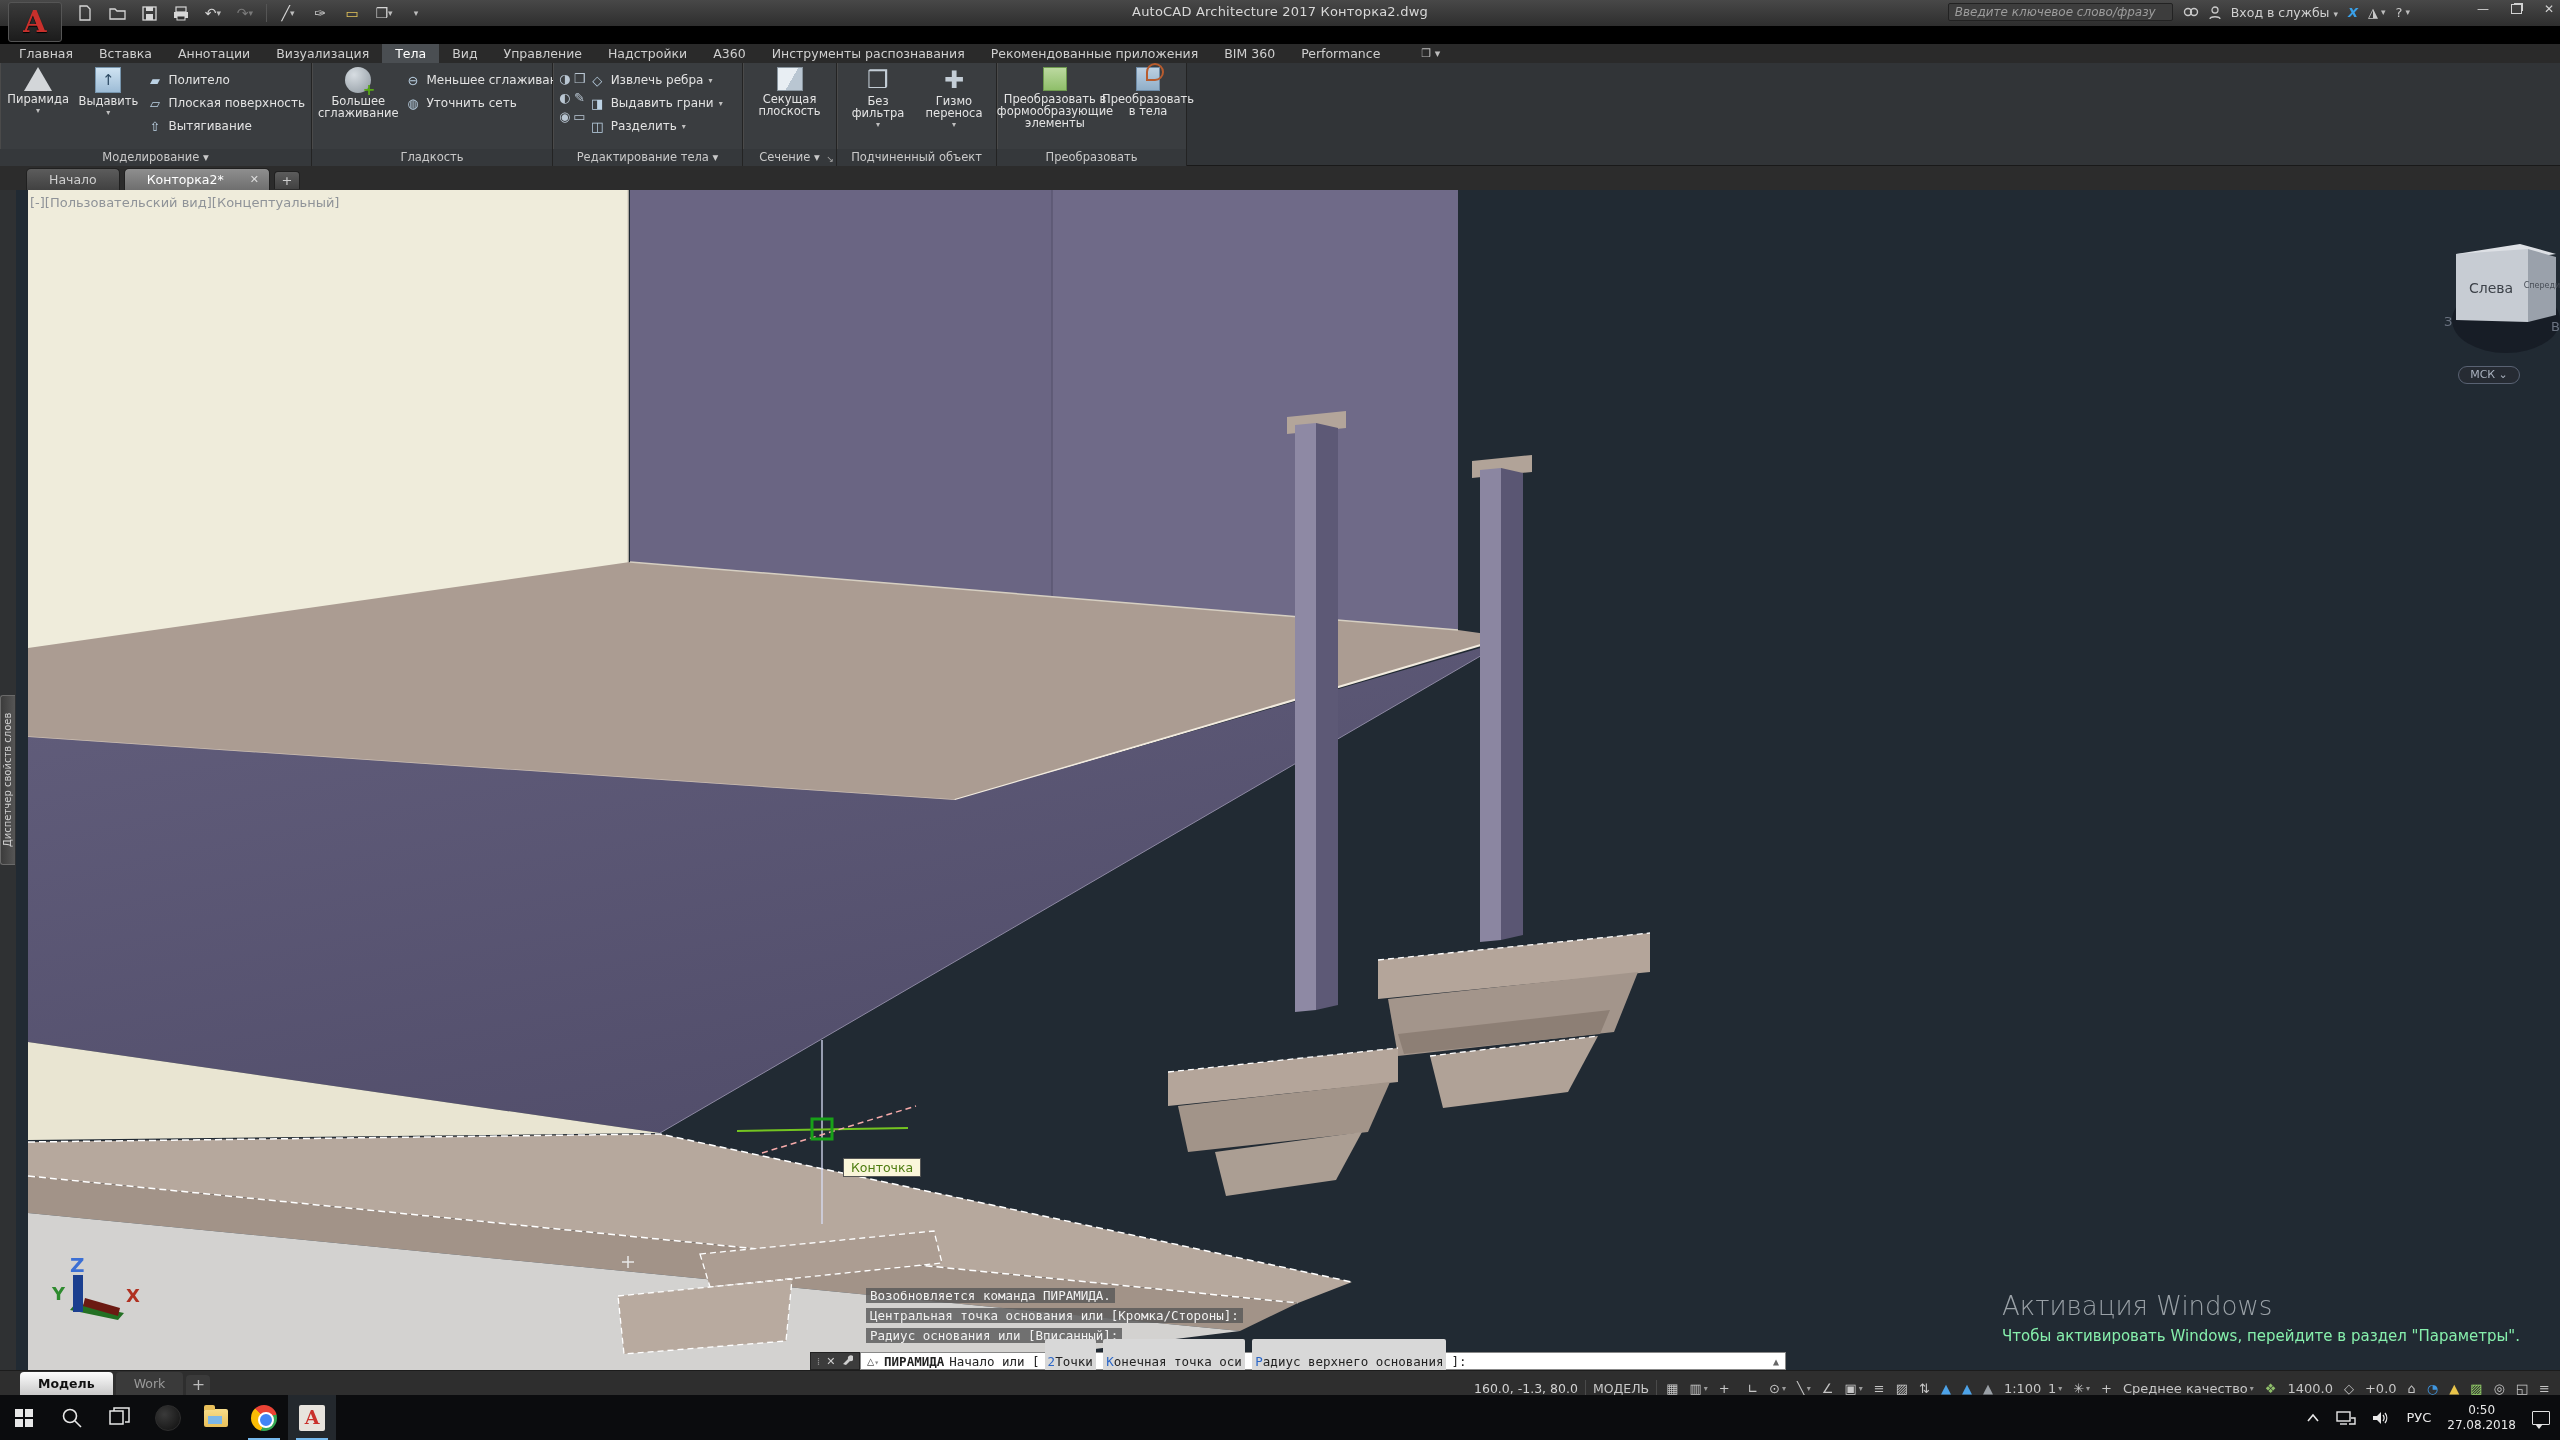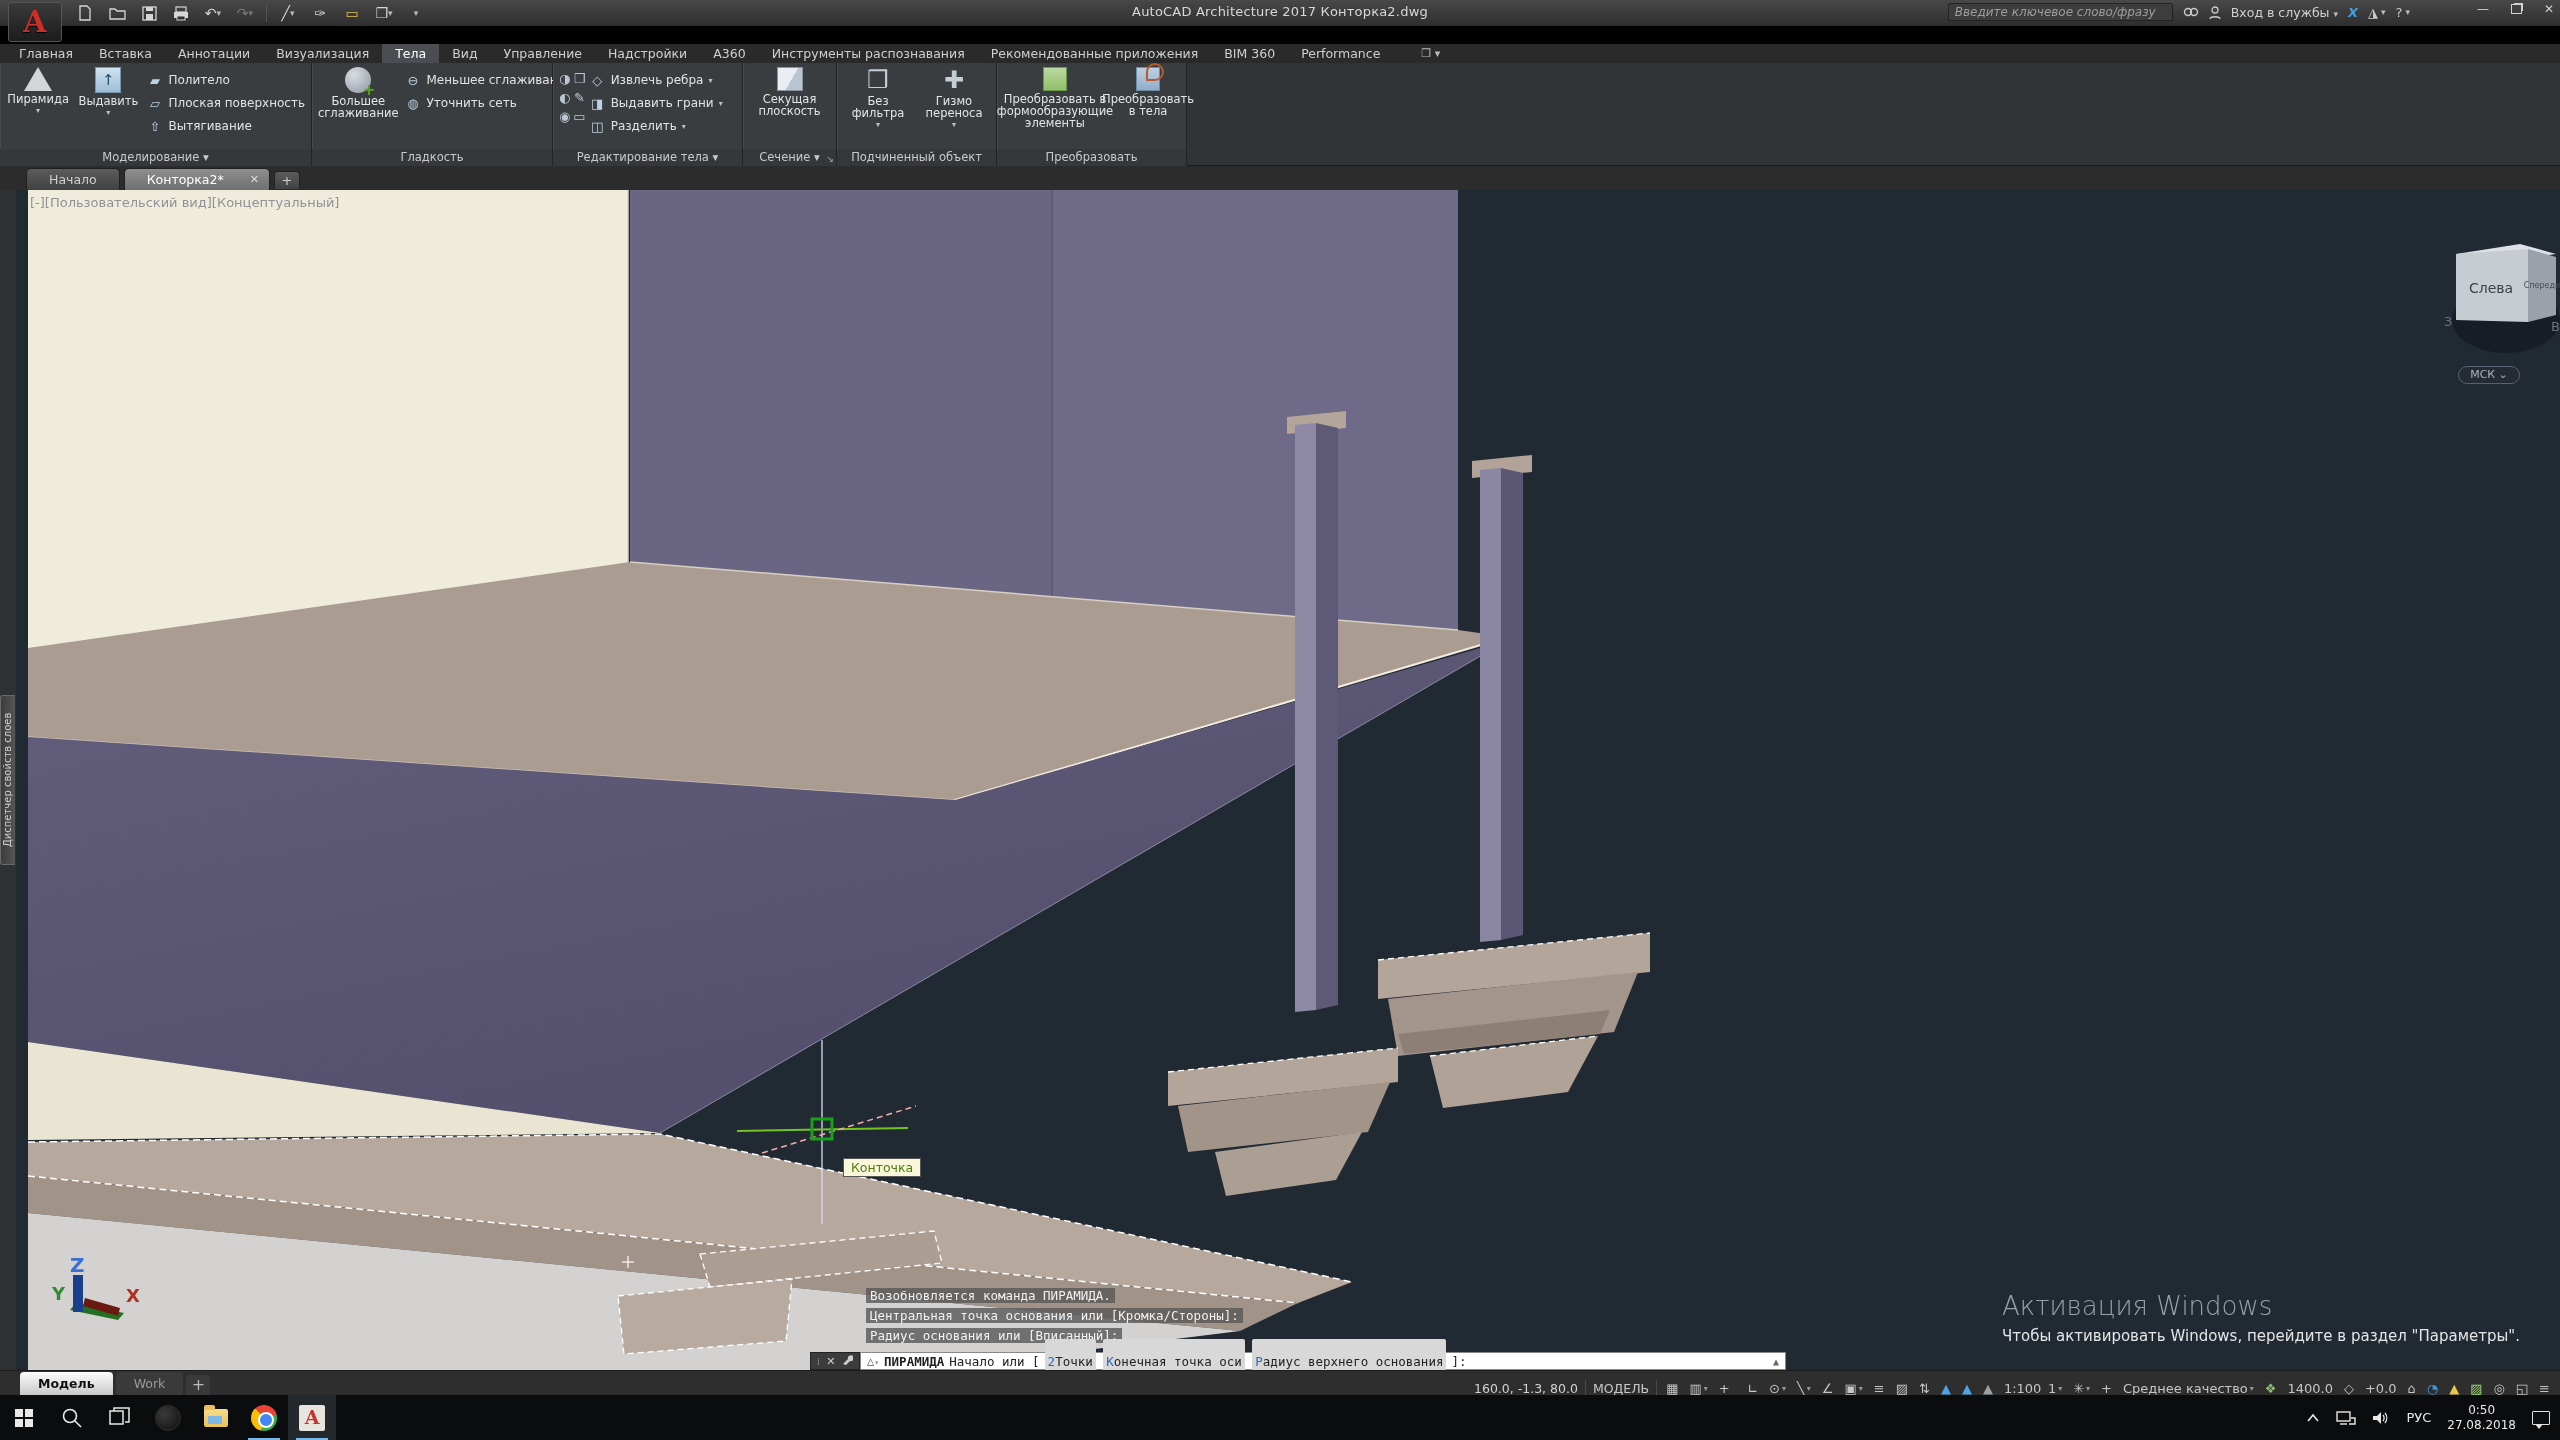--- a/index.html
+++ b/index.html
@@ -71,21 +71,21 @@
   
   .viewport{position:absolute;left:0;top:190px;width:2560px;height:1180px;background:#212a33;}
   .vplabel{position:absolute;left:30px;top:5px;color:#8f9398;font-size:13px;}
   .palette-strip{position:absolute;left:0;top:0;width:16px;height:1180px;background:#2f3133;}
   .palette-tab{position:absolute;left:0;top:505px;width:15px;height:170px;
     background:linear-gradient(90deg,#565656,#3c3c3c);border:1px solid #6a6a6a;border-left:none;border-radius:0 3px 3px 0;
     color:#d2d2d2;font-size:10px;writing-mode:vertical-rl;transform:rotate(180deg);text-align:center;line-height:13px;}
   .tooltip{position:absolute;left:843px;top:968px;background:#faf6da;border:1px solid #565656;
     color:#4d7c0f;font-size:12.5px;padding:1px 7px;}
   .activation1{position:absolute;left:2002px;top:1101px;color:#9aa1a7;font-size:26px;font-weight:300;}
-  .activation2{position:absolute;left:2002px;top:1137px;color:#e5e5e5;font-size:15px;}
+  .activation2{position:absolute;left:2002px;top:1137px;color:#86efac;font-size:15px;}
   .mcs{position:absolute;left:2458px;top:176px;width:62px;height:18px;background:#262b33;border:1px solid #596273;
     border-radius:9px;color:#a8b0bd;font-size:11px;text-align:center;line-height:16px;}
   
   .cmd-history{position:absolute;left:866px;top:1098px;font-family:"DejaVu Sans Mono","Liberation Mono",monospace;font-size:12.5px;}
   .cmd-history div{margin-bottom:5px;}
   .cmd-history span{background:rgba(88,88,88,.8);color:#f2f2f2;padding:0 4px;line-height:15px;display:inline-block;}
   .cmddock{position:absolute;left:810px;top:1352px;width:976px;height:18px;display:flex;}
   .cmdgrip{width:50px;background:#3c3c3c;border:1px solid #222;display:flex;align-items:center;justify-content:space-evenly;color:#cfcfcf;font-size:11px;}
   .cmdfield{flex:1;background:#fff;border:1px solid #888;display:flex;align-items:center;
     font-family:"DejaVu Sans Mono","Liberation Mono",monospace;font-size:12.5px;color:#222;padding:0 6px;gap:5px;white-space:nowrap;}

